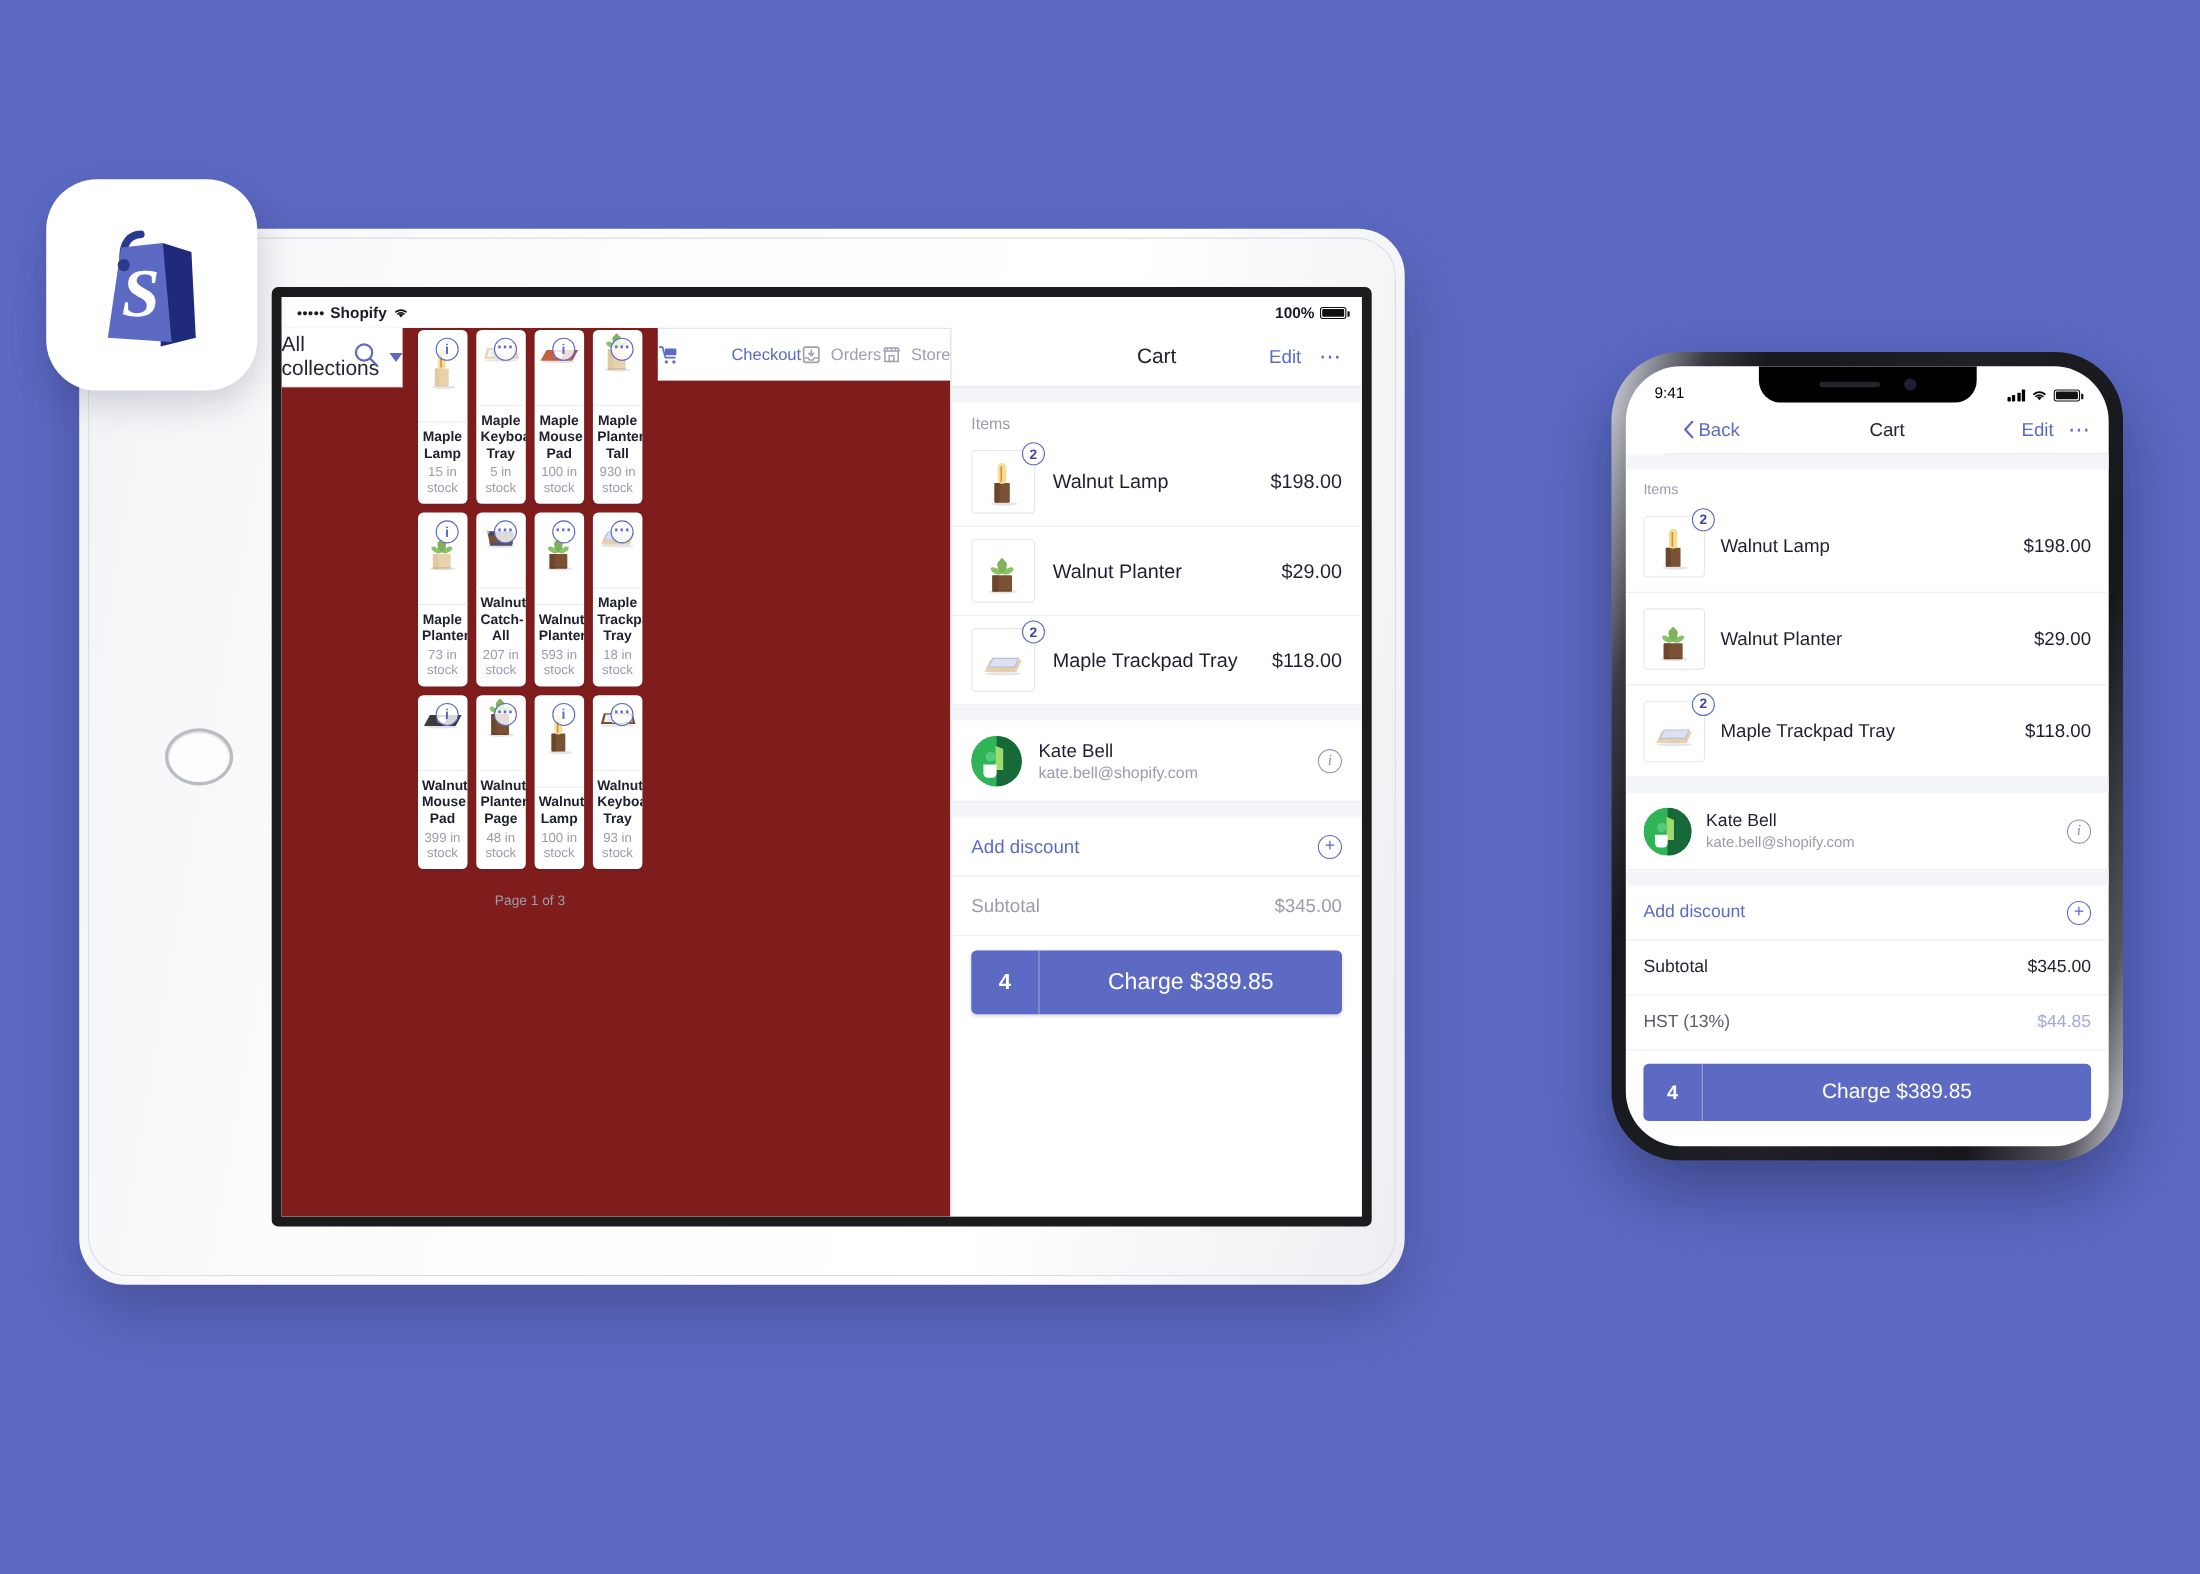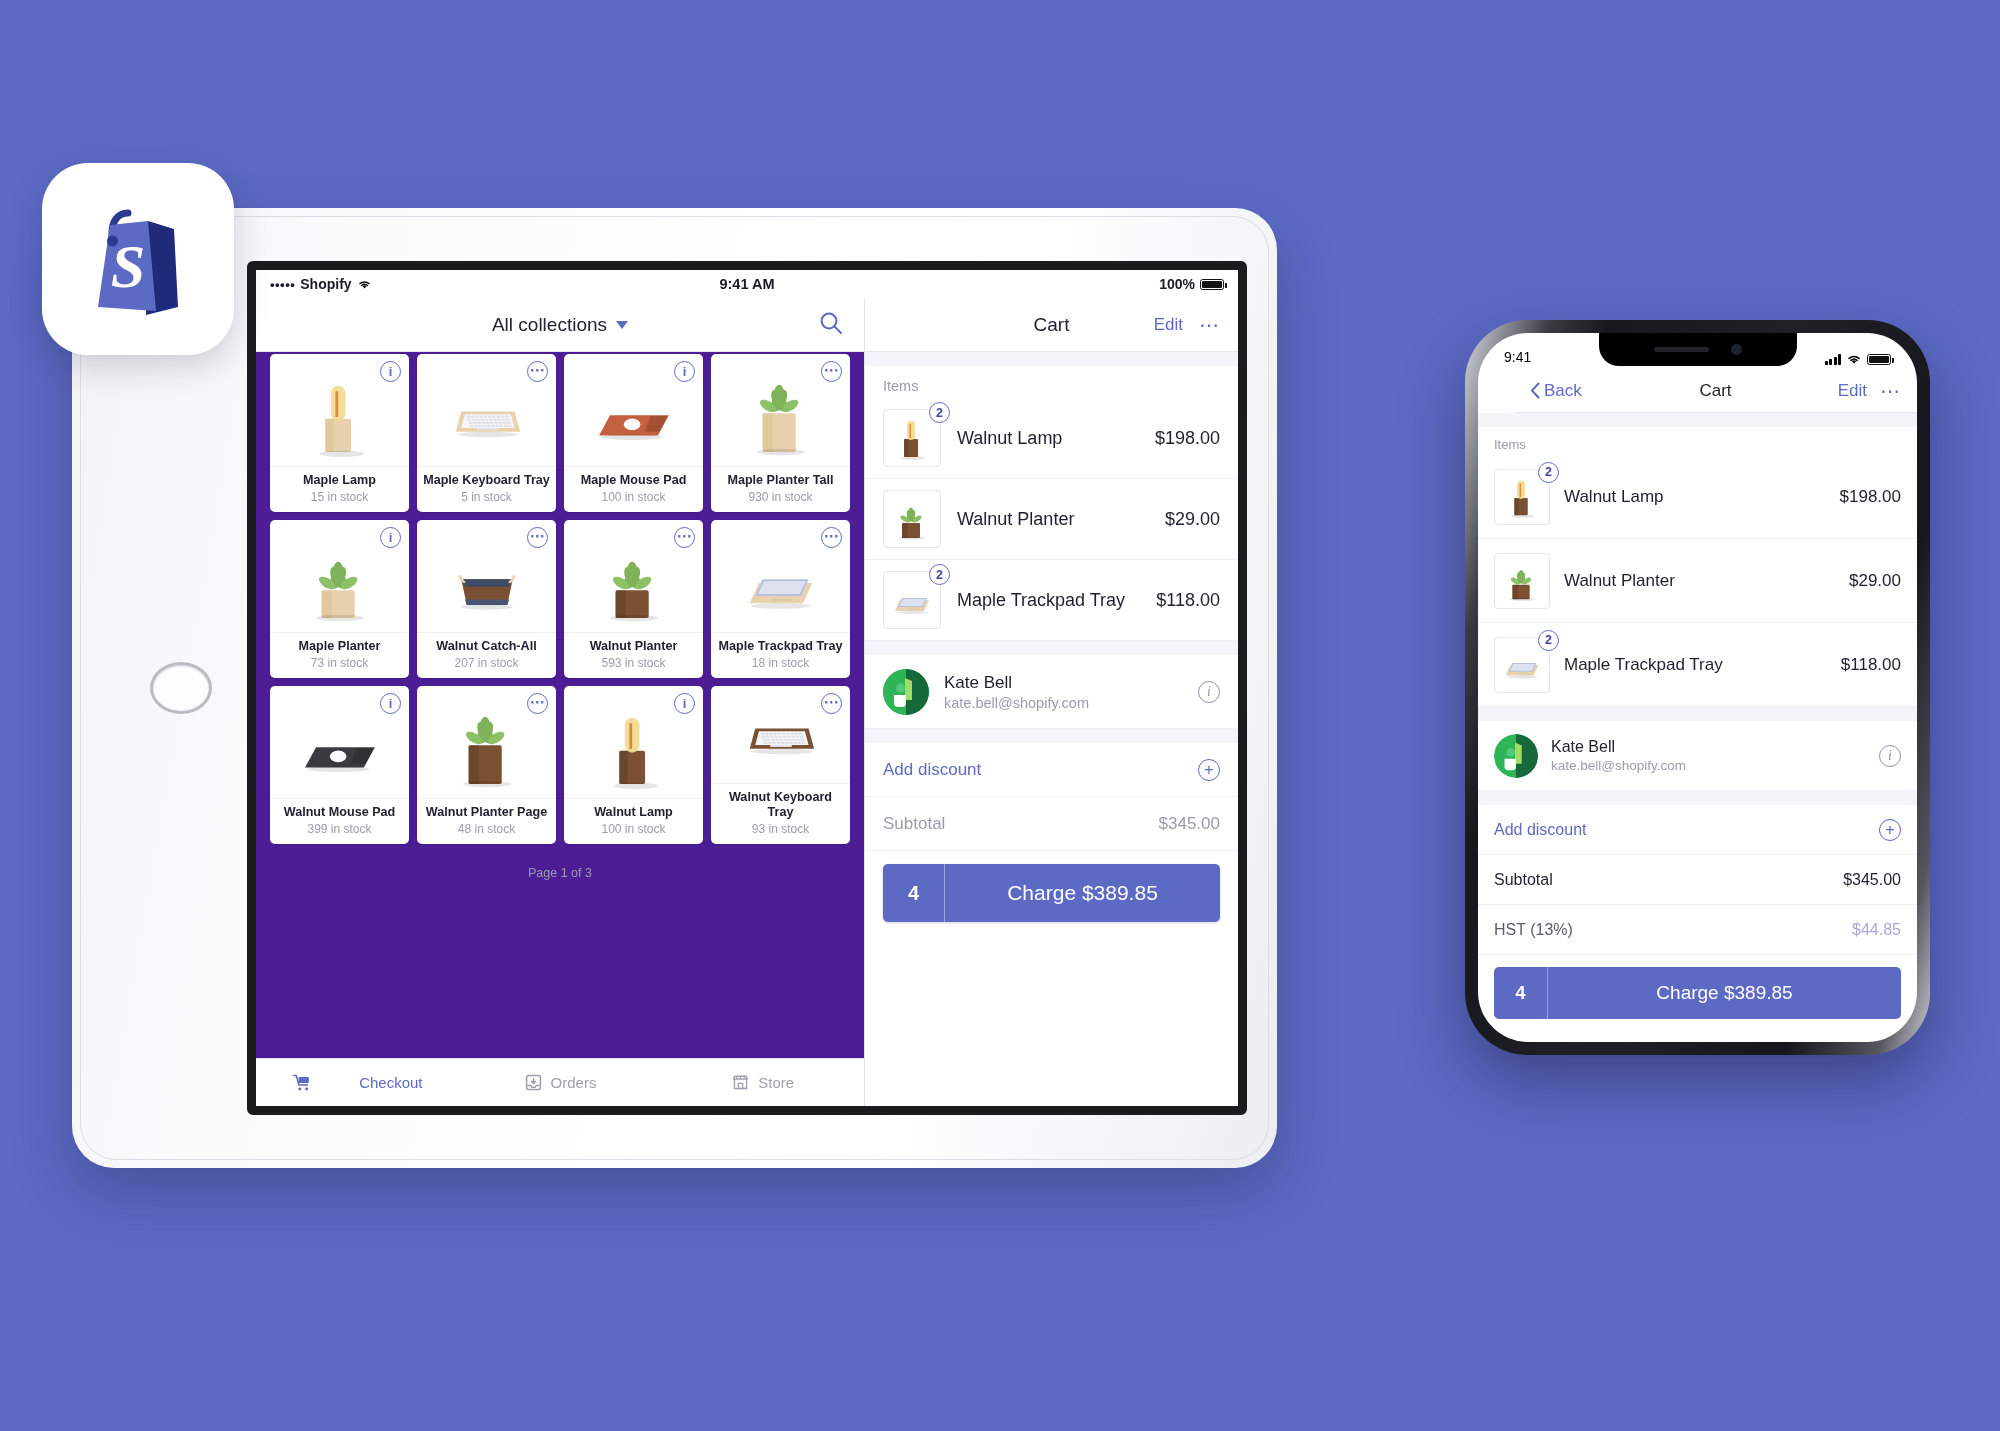--- a/index.html
+++ b/index.html
@@ -75,21 +75,21 @@
   }
   .batt:after {
     content:""; position:absolute; right:-4px; top:3px;
     width:2.4px; height:5px; background:#111; border-radius:0 1px 1px 0;
   }
   .batt i { display:block; height:100%; background:#111; border-radius:1px; }
 
   .pad-body { flex: 1; display: flex; min-height: 0; }
 
   
-  .pad-left { width: 608px; display: flex; flex-direction: column; background: #4c1d95; }
+  .pad-left { width: 608px; display: flex; flex-direction: row; background: #7f1d1d; }
   .pad-left-header {
     height: 54px; flex: 0 0 54px;
     background: #fff; display: flex; align-items: center;
     justify-content: center; position: relative;
     border-bottom: 1px solid #e6e6ec;
   }
   .collections-btn {
     display: flex; align-items: center; gap: 9px;
     font-size: 19px; color: #23252f; font-weight: 500;
   }
@@ -337,21 +337,20 @@
     <div class="pad-status">
       <div class="left">
         <span class="dots-signal">•••••</span>
         <span style="font-size:14px">Shopify</span>
         <svg width="15" height="12" viewBox="0 0 15 12">
           <path d="M7.5 10.6 L5.4 8.1 A3.4 3.4 0 0 1 9.6 8.1 Z" fill="#111"></path>
           <path d="M2.9 5.6 A7 7 0 0 1 12.1 5.6" stroke="#111" stroke-width="1.5" fill="none" stroke-linecap="round"></path>
           <path d="M4.6 7.5 A4.6 4.6 0 0 1 10.4 7.5" stroke="#111" stroke-width="1.4" fill="none" stroke-linecap="round"></path>
         </svg>
       </div>
-      <div class="center">9:41 AM</div>
       <div class="right">
         <span>100%</span>
         <span class="batt">
             <i style="width:100%"></i>
           </span>
       </div>
     </div>
 
     <div class="pad-body">
 

